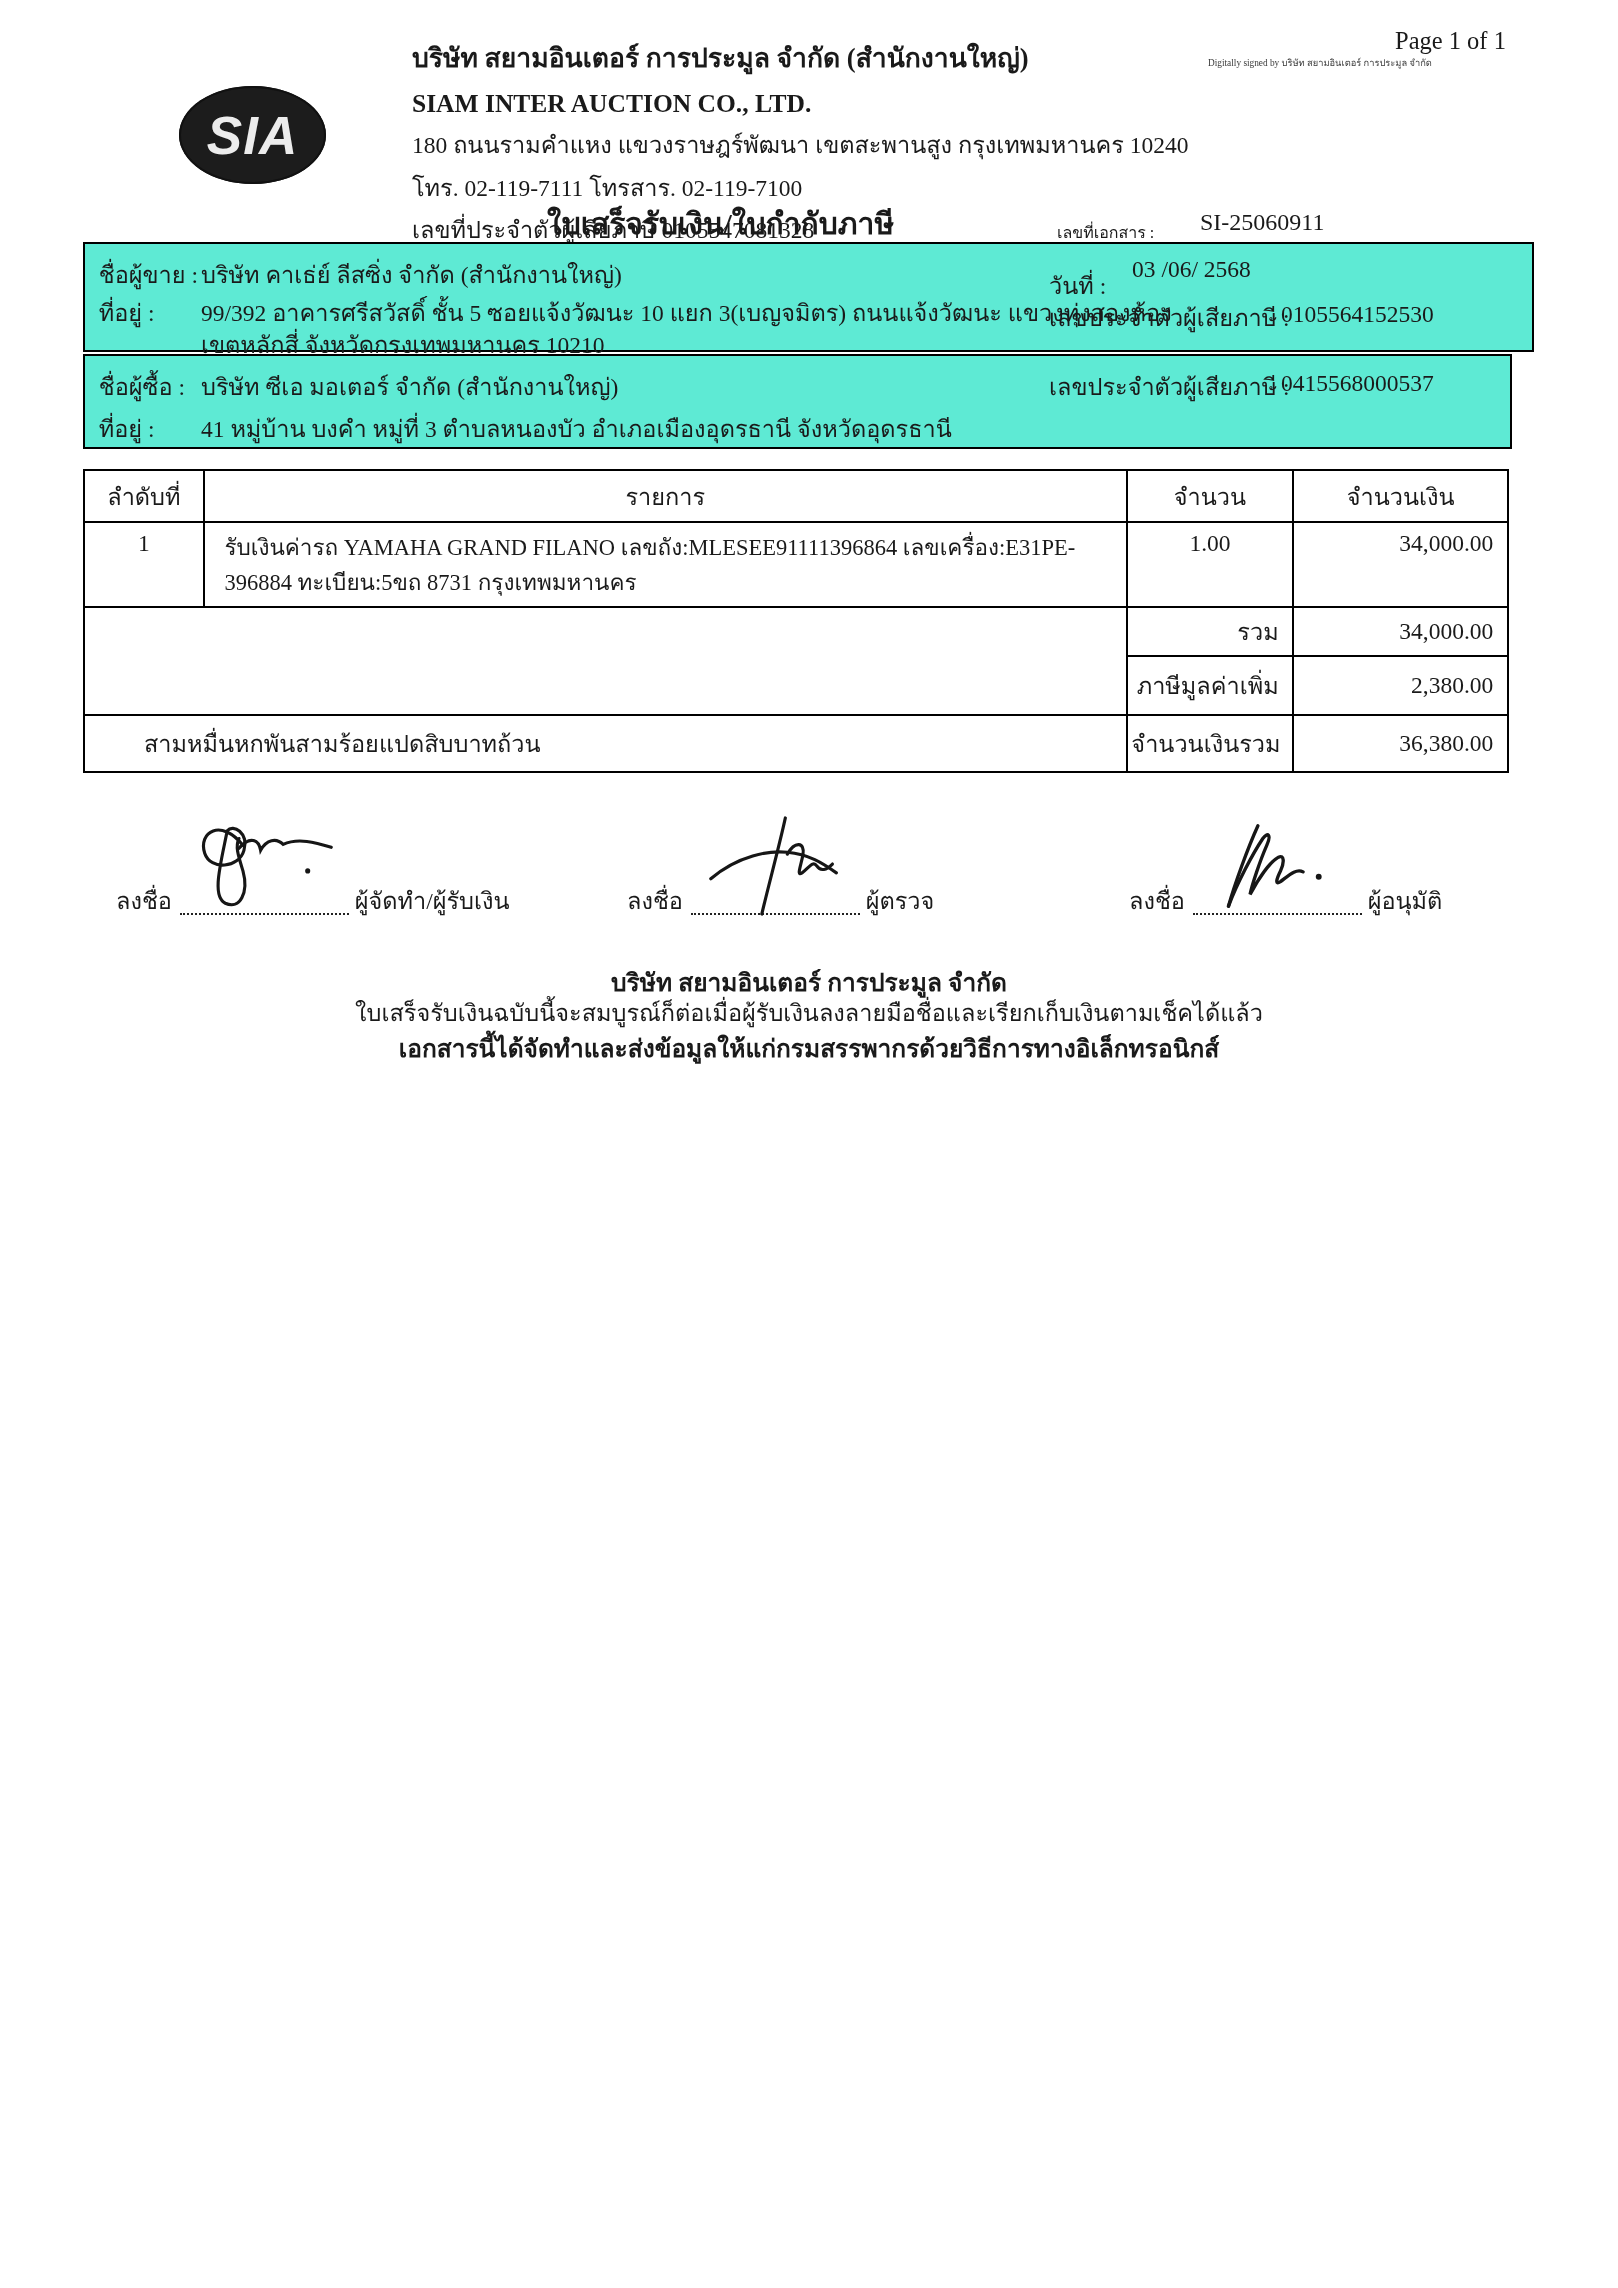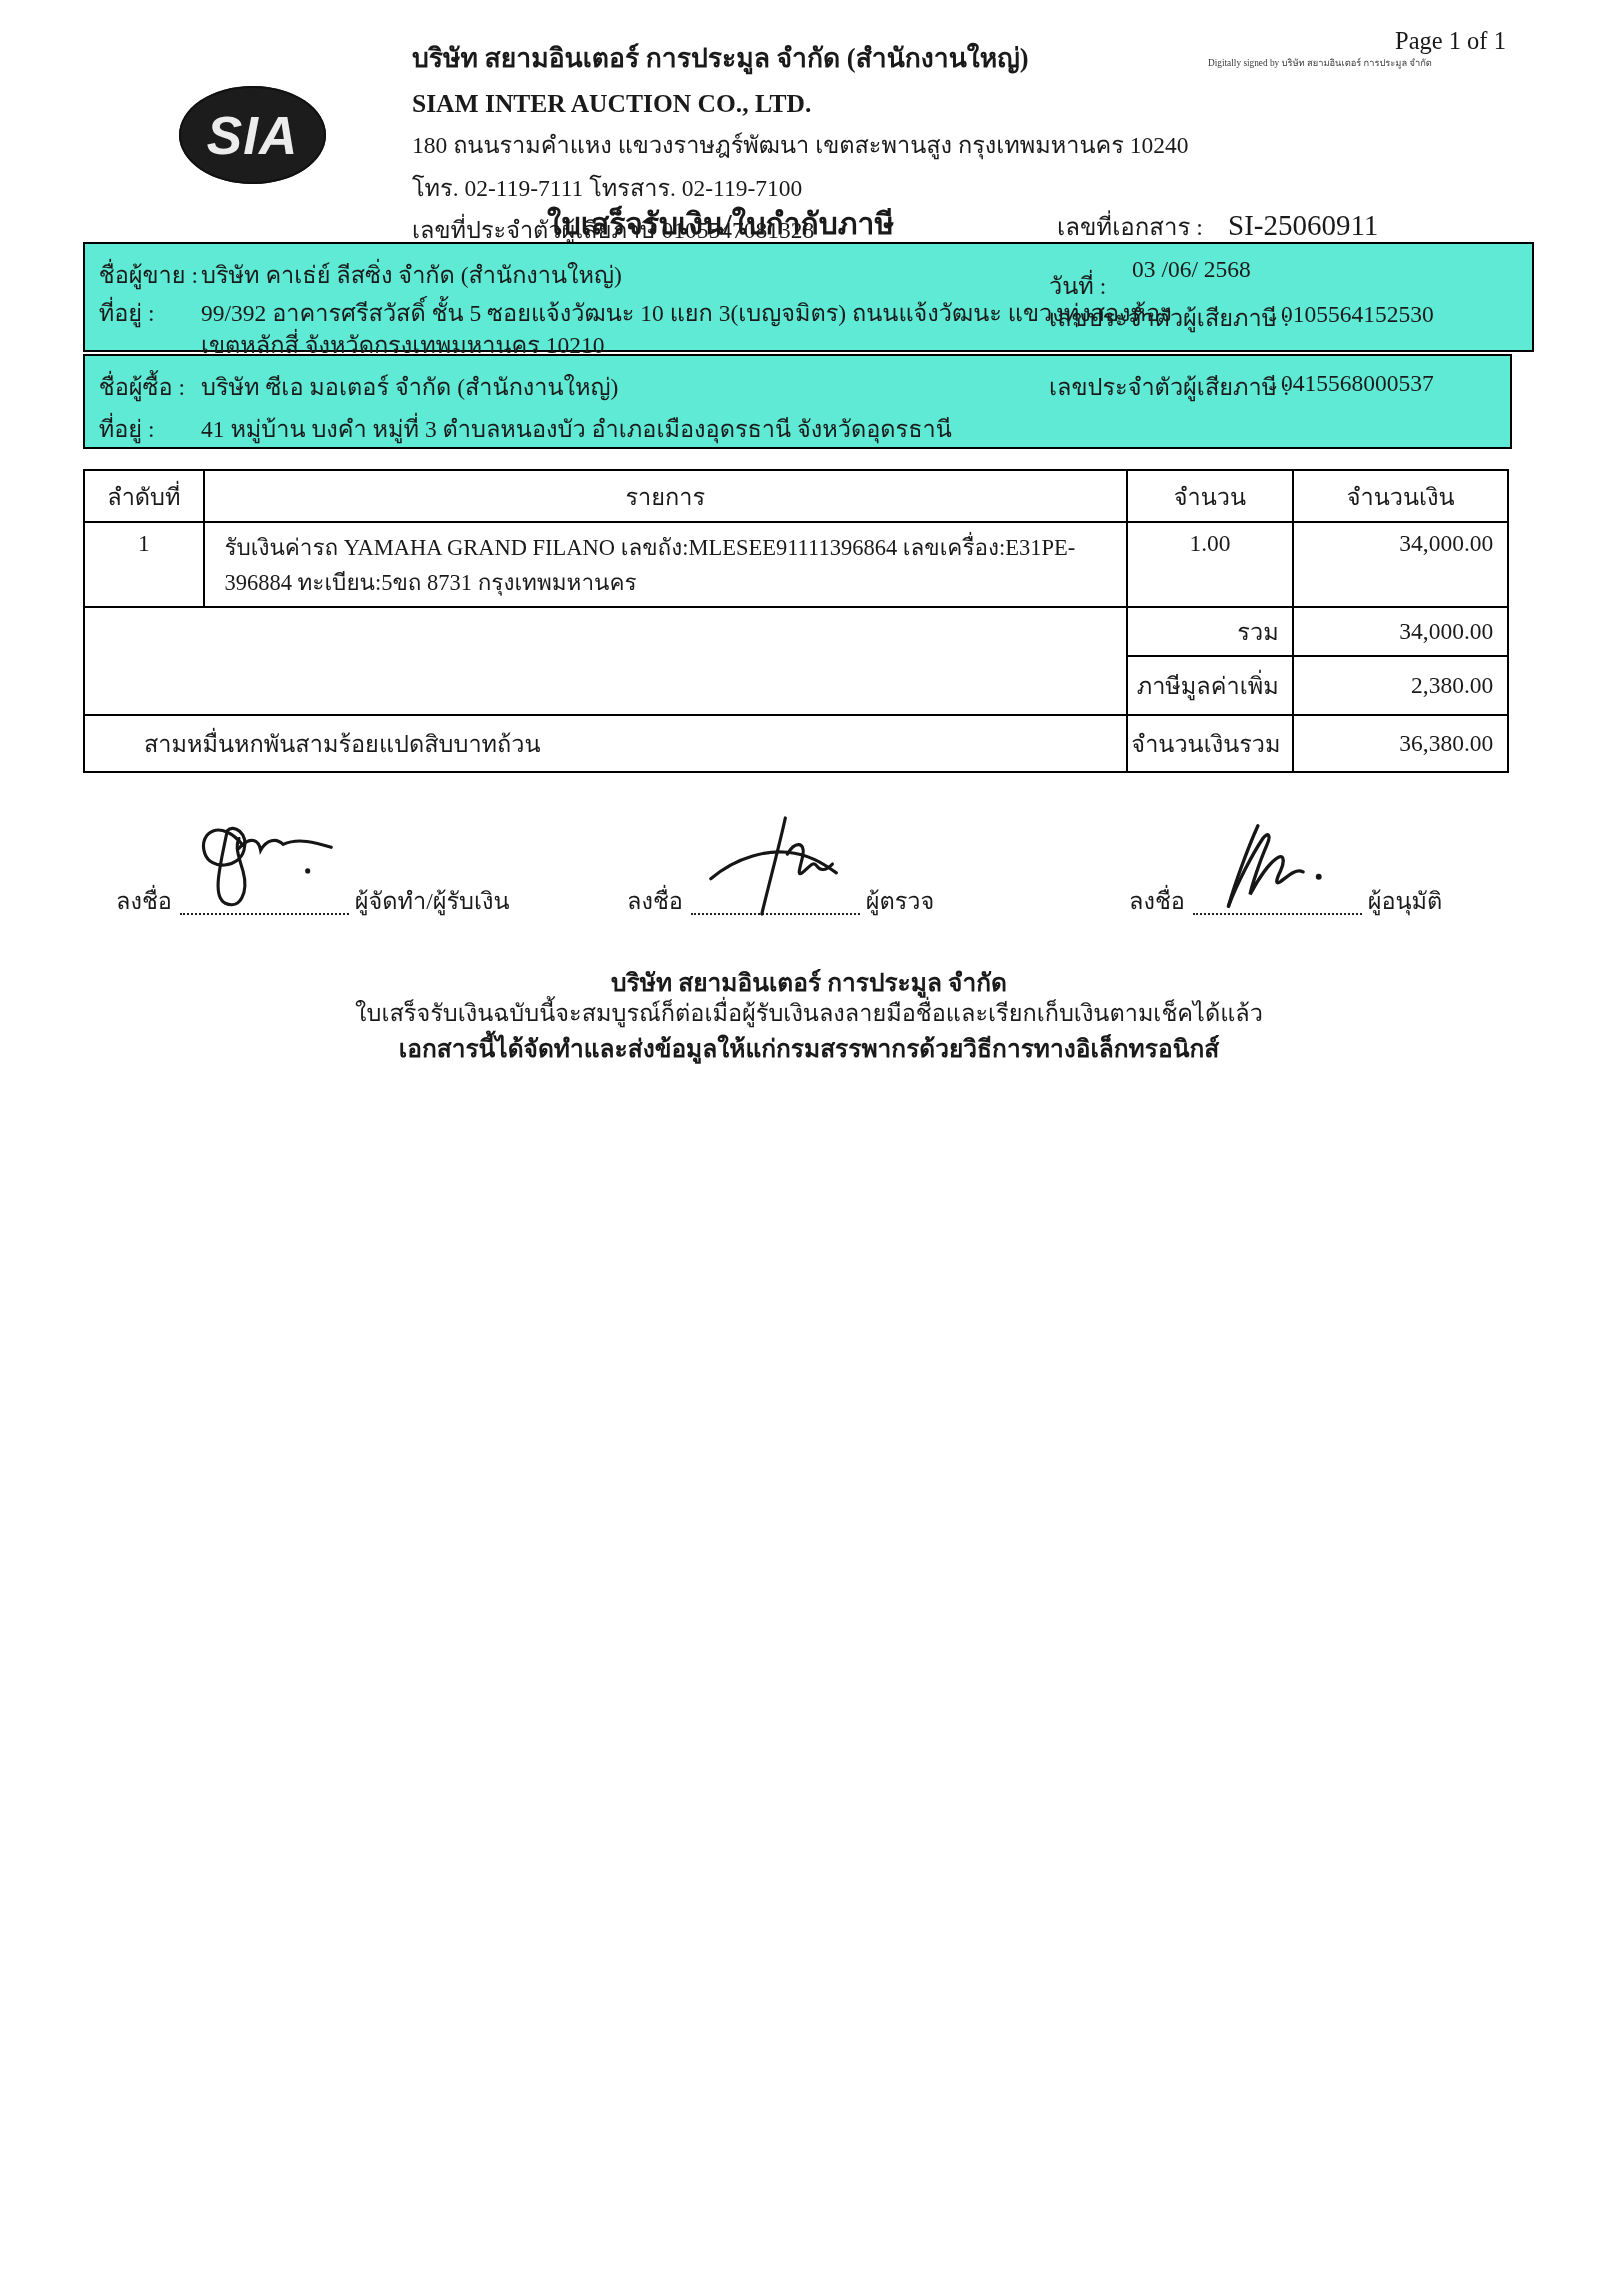--- a/index.html
+++ b/index.html
@@ -36,22 +36,22 @@
   }
   .digital-note {
     position:absolute; left:1208px; top:55px;
     font-size:9.3px; color:#3a3a3a; white-space:nowrap;
   }
   
   .doc-title {
     position:absolute; left:547px; top:200px;
     font-size:30px; font-weight:bold;
   }
-  .doc-no-label { position:absolute; left:1057px; top:207px; font-size:24px; }
-  .doc-no-value { position:absolute; left:1228px; top:209px; font-size:29px; }
+  .doc-no-label { position:absolute; left:1057px; top:220px; font-size:16px; }
+  .doc-no-value { position:absolute; left:1200px; top:209px; font-size:24px; }
   
   .party-box { position:absolute; border:2px solid #000; background:#5eead4; }
   .seller-box { left:83px; top:242px; width:1451px; height:110px; }
   .buyer-box  { left:83px; top:354px; width:1429px; height:95px; }
   .party-box span { position:absolute; font-size:23.5px; white-space:nowrap; }
   .s-name-label { left:13.7px;  top:11.8px; }
   .s-name       { left:116px; top:11.8px; }
   .s-date-label { left:964px; top:23px;text-align:right; }
   .s-date       { left:1047px;top:11.8px; }
   .s-addr-label { left:13.7px;  top:50px; }

